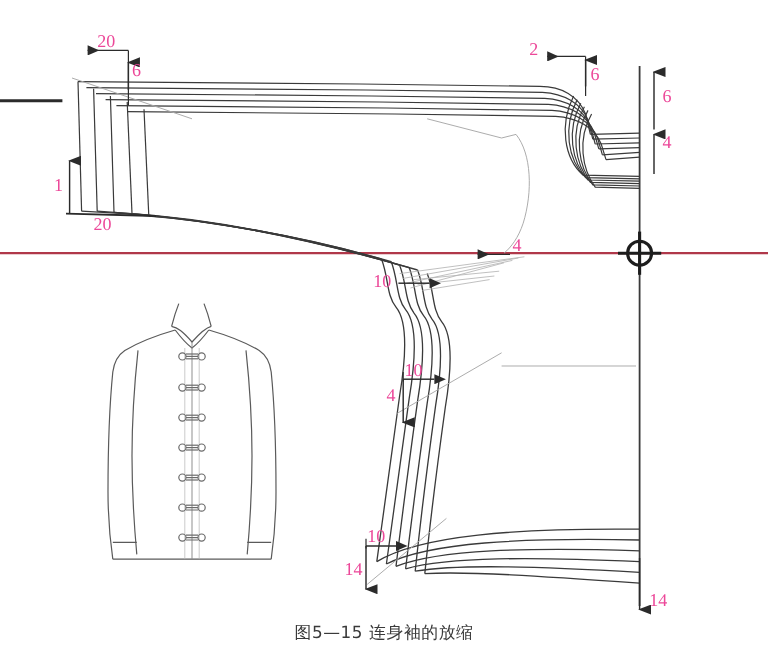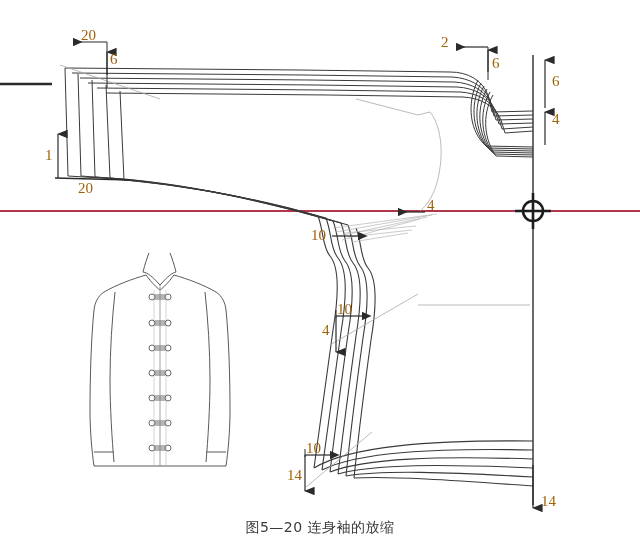--- a/index.html
+++ b/index.html
@@ -1,19 +1,19 @@
 <!DOCTYPE html>
 <html><head>
 <meta charset="utf-8">
 <style>
   html,body{margin:0;padding:0;background:#ffffff;}
   body{width:640px;height:557px;font-family:"Liberation Serif",serif;overflow:hidden;position:relative;}
   #stage{position:relative;width:640px;height:557px;background:#fff;}
   svg.layer{position:absolute;left:0;top:0;width:640px;height:557px;}
-  .dimlabel{position:absolute;font-family:"Liberation Serif",serif;font-size:15px;color:#a16207;line-height:1;white-space:nowrap;}
+  .dimlabel{position:absolute;font-family:"Liberation Serif",serif;font-size:15px;color:#ec4899;line-height:1;white-space:nowrap;}
   #caption{position:absolute;left:0;top:519px;width:640px;text-align:center;
            font-family:"DejaVu Sans",sans-serif;font-size:14px;color:#3a3a3a;letter-spacing:0.5px;}
 </style>
 </head>
 <body>
 
 <div id="stage">
 
   <svg class="layer" viewBox="0 0 640 557">
     <defs>
@@ -258,14 +258,14 @@
   <div class="dimlabel" style="left:552px; top:74px;">6</div>
   <div class="dimlabel" style="left:552px; top:112px;">4</div>
   <div class="dimlabel" style="left:427px; top:198px;">4</div>
   <div class="dimlabel" style="left:311px; top:228px;">10</div>
   <div class="dimlabel" style="left:337px; top:302px;">10</div>
   <div class="dimlabel" style="left:322px; top:323px;">4</div>
   <div class="dimlabel" style="left:306px; top:441px;">10</div>
   <div class="dimlabel" style="left:287px; top:468px;">14</div>
   <div class="dimlabel" style="left:541px; top:494px;">14</div>
 
-  <div id="caption">图5—20 连身袖的放缩</div>
+  <div id="caption">图5—15 连身袖的放缩</div>
 </div>
 
 </body></html>

